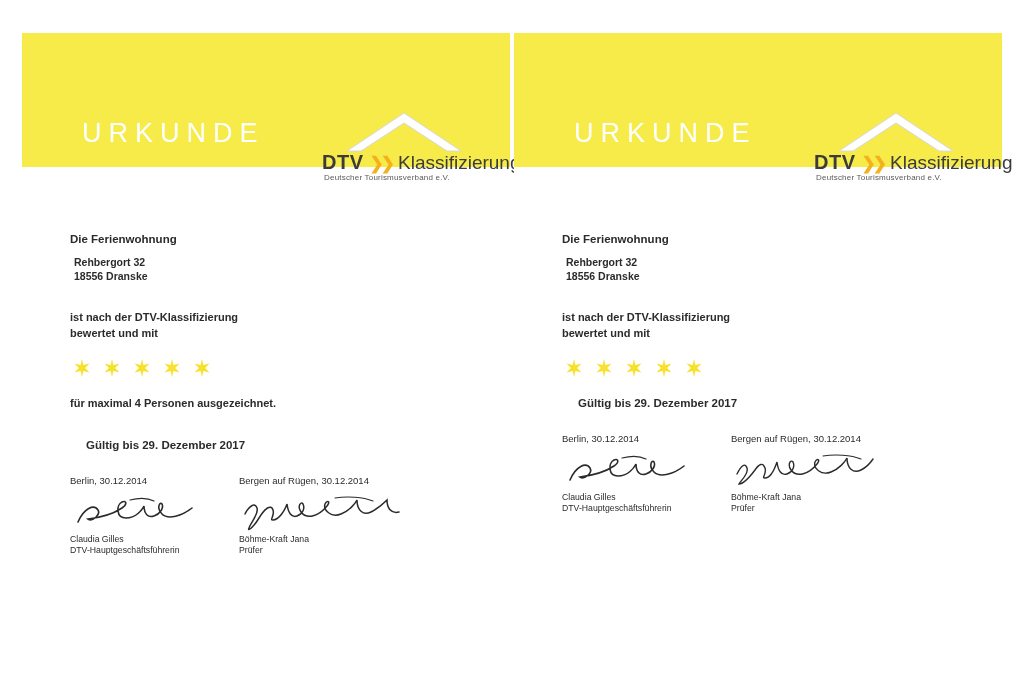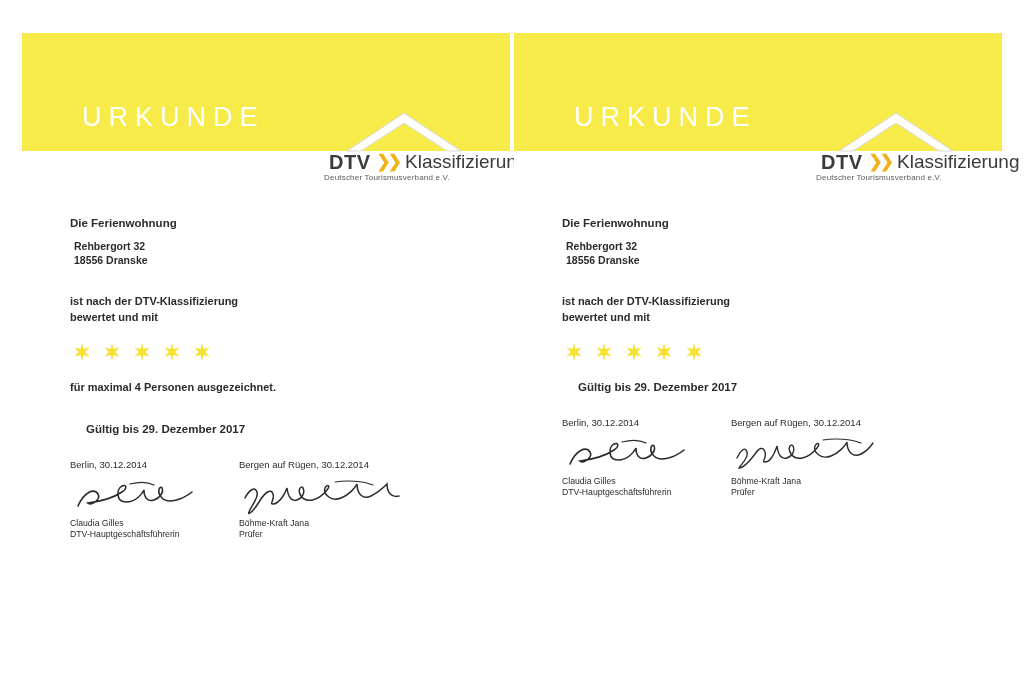--- a/index.html
+++ b/index.html
@@ -28,21 +28,21 @@
     width: 488px;
     background: #ffffff;
     position: relative;
     box-sizing: border-box;
     display: flex;
     flex-direction: column;
   }
 
   
   .banner {
-    height: 118px;
+    height: 134px;
     background: #f6eb49;
     position: relative;
     overflow: visible;
     padding-left: 6px;
   }
   .banner-title {
     position: absolute;
     left: 60px;
     bottom: 18px;
     font-size: 27px;
@@ -62,25 +62,25 @@
   }
   .logo-roof {
     position: absolute;
     left: 22px;
     top: 0;
     width: 120px;
     height: 42px;
   }
   .logo-text-row {
     position: absolute;
-    left: 7px;
+    left: 0;
     top: 40px;
     width: 180px;
     display: flex;
-    align-items: flex-start;
+    align-items: flex-end;
     justify-content: flex-start;
     gap: 4px;
   }
   .logo-dtv {
     font-size: 20px;
     font-weight: bold;
     color: #3b3b3b;
     letter-spacing: 0.5px;
   }
   .logo-chevrons {

